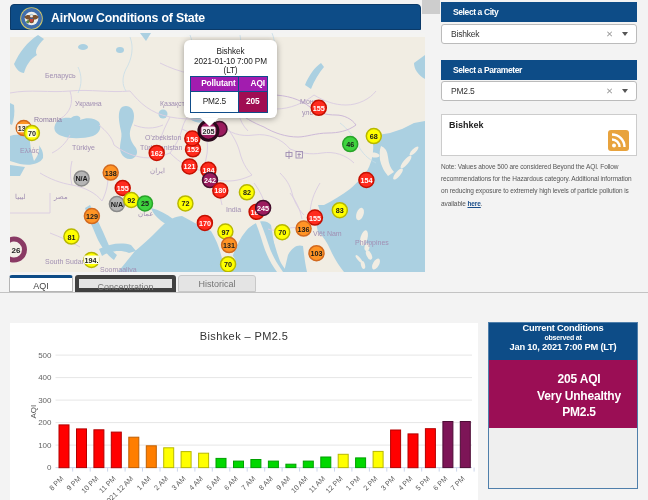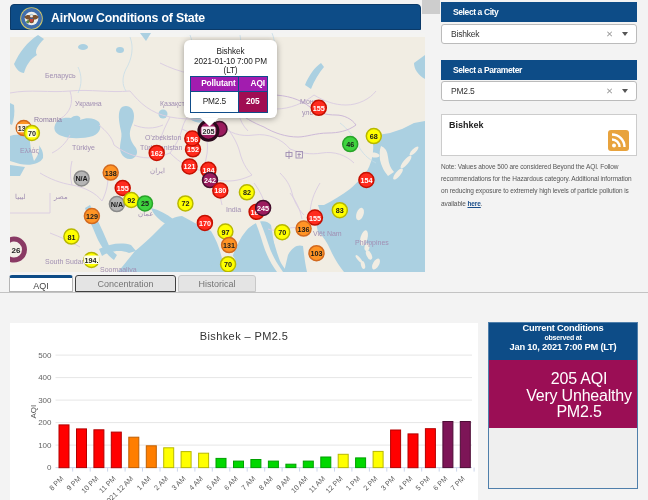--- a/index.html
+++ b/index.html
@@ -9,21 +9,21 @@
 
 #hdr { left:10px; top:4px; width:411px; height:26px; background:#0d4c87; border:1px solid #0b3a68; border-radius:4px 4px 0 0; }
 #hdr .ttl { position:absolute; left:40px; top:6px; color:#fff; font-size:12.3px; font-weight:bold; letter-spacing:-0.2px; }
 
 #map { left:10px; top:33px; width:415px; height:239px; background:#f1ede3; overflow:hidden; }
 
 #wedge { left:422px; top:0; width:18px; height:14px; background:#cdcdcd; }
 
 .tab { position:absolute; top:275px; height:17px; font-size:9px; text-align:center; line-height:17px; border-radius:3px 3px 0 0; }
 #tab1 { left:9px; width:64px; background:#fff; border:1px solid #b5b5b5; border-top:3px solid #0d4c87; color:#454545; }
-#tab2 { left:75px; width:101px; background:#e4e4e4; border:1px solid #404040; color:#747474; }
+#tab2 { left:75px; width:101px; background:#e4e4e4; border:4px solid #404040; color:#747474; }
 #tab3 { left:178px; width:78px; background:#e4e4e4; border:1px solid #c8c8c8; color:#747474; }
 #tabline { left:0; top:292px; width:648px; height:1px; background:#c3c3c3; }
 #learn { left:9px; top:302px; font-size:8.3px; color:#3a3a3a; letter-spacing:-0.1px; }
 #learn a { color:#2a5d92; }
 
 #chart { left:10px; top:323px; width:468px; height:177px; background:#fff; }
 
 .bluebar { background:#0d4c87; color:#fff; font-weight:bold; font-size:8.5px; letter-spacing:-0.4px; padding-left:12px; display:flex; align-items:center; }
 #citybar { left:441px; top:2px; width:196px; height:20px; }
 #citysel { left:441px; top:24px; width:196px; height:20px; }
@@ -38,21 +38,21 @@
 #rssicon { position:absolute; right:7px; bottom:4px; width:21px; height:21px; background:#e8a33d; border-radius:3px; }
 #note { left:441px; top:161px; width:210px; font-size:6.5px; color:#555; line-height:12.2px; letter-spacing:-0.1px; }
 #note b a { color:#1a4e8a; }
 
 #cc { left:488px; top:322px; width:150px; height:167px; border:1px solid #4f7fab; background:#efefef; }
 #cc .h { background:#0d4c87; color:#fff; text-align:center; padding:0 0 8px; }
 #cc .h .l1 { font-size:9.3px; font-weight:bold; letter-spacing:-0.2px; }
 #cc .h .l2 { font-size:7px; font-weight:bold; margin-top:1px; letter-spacing:-0.2px; }
 #cc .h .l3 { font-size:9.3px; font-weight:bold; margin-top:1px; letter-spacing:-0.2px; }
 #cc .m { background:#9b0e55; color:#fff; text-align:center; height:68px; padding-top:11px; }
-#cc .m div { font-size:16px; font-weight:normal; line-height:16.5px; letter-spacing:-0.2px;margin-left:32px; }
+#cc .m div { font-size:12px; font-weight:bold; line-height:16.5px; letter-spacing:-0.2px;margin-left:32px; }
 #cc .g { text-align:center; }
 #cc .g .hm { font-size:7.6px; font-weight:bold; color:#111; margin-top:4px; }
 #cc .g .tx { font-size:7.1px; letter-spacing:-0.1px; color:#333; text-align:left; padding:3px 4px 0 5px; line-height:10.8px; }
 
 #popup { left:184px; top:40px; width:93px; height:78px; background:#fff; border-radius:6px; box-shadow:0 1px 6px rgba(0,0,0,0.35); text-align:center; font-size:8.2px; letter-spacing:-0.1px; color:#222; line-height:9.7px; }
 #popup .tail { position:absolute; left:16px; top:77.5px; width:19px; height:9px; background:#fff; clip-path:polygon(0 0,100% 0,50% 100%); filter:drop-shadow(0 1.5px 1.5px rgba(0,0,0,0.25)); }
 #ptable { position:absolute; left:6px; top:36px; width:78px; border-collapse:collapse; font-size:8.3px; }
 #ptable th { background:#a21caf; color:#fff; font-weight:bold; padding:2px 2px; border:1px solid #0f4d8a;text-align:right; }
 #ptable td { padding:5.5px 2px; border:1px solid #0f4d8a; }
 #ptable td.aqi { background:#a00d52; color:#fff; font-weight:bold; }

